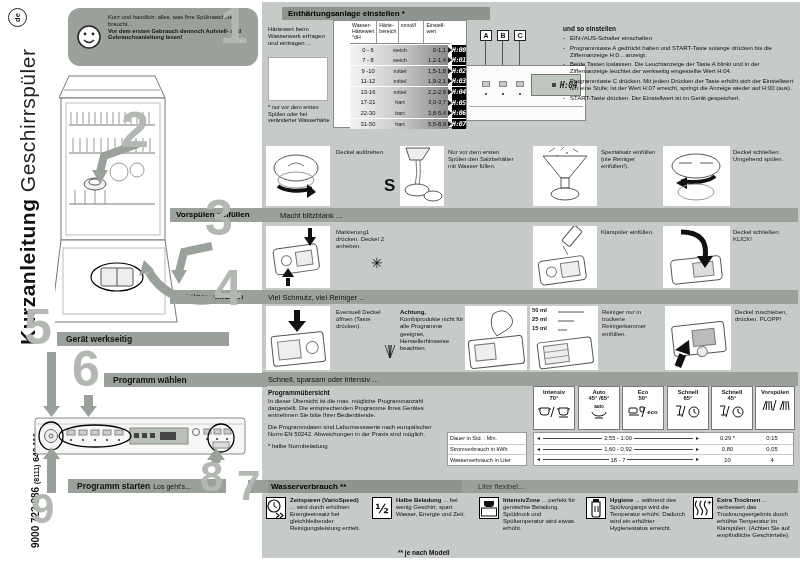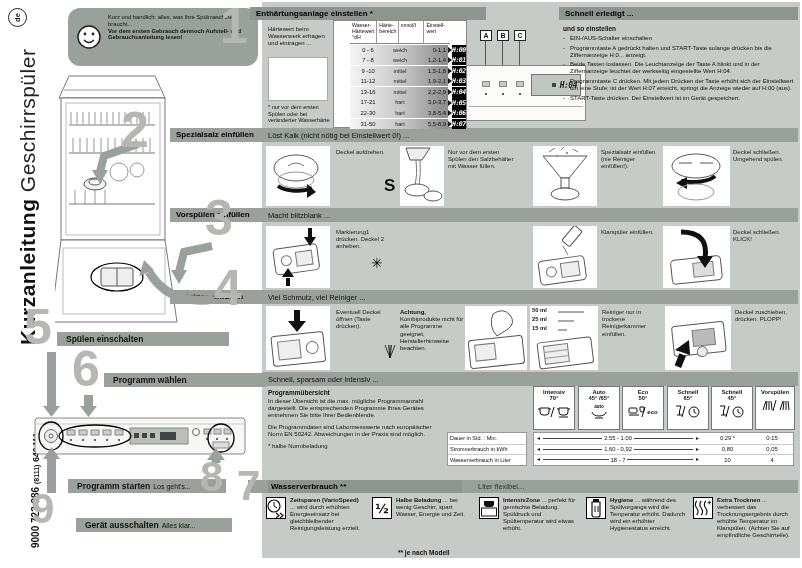--- a/index.html
+++ b/index.html
@@ -189,60 +189,49 @@
         <circle cx="173" cy="25" r="1"></circle>
         <circle cx="183" cy="25" r="1"></circle>
         <circle cx="193" cy="25" r="1"></circle>
       </g>
     <rect x="179" y="28" width="16" height="6" fill="#ddd" stroke="#888"></rect>
     <ellipse cx="17" cy="22" rx="12" ry="14" fill="none" stroke="#000" stroke-width="1.3"></ellipse>
     <ellipse cx="61" cy="22" rx="36" ry="11" fill="none" stroke="#000" stroke-width="1.3"></ellipse>
     <ellipse cx="187" cy="24" rx="13" ry="14" fill="none" stroke="#000" stroke-width="1.3"></ellipse>
   </svg>
 
-  <div class="band" style="left:170px;top:128px;width:628px">
-    <span class="btitle">Spezialsalz einfüllen</span>
-    <span class="bsub" style="left:98px">Löst Kalk (nicht nötig bei Einstellwert 0!) ...</span>
-  </div>
   <div class="band" style="left:170px;top:208px;width:628px">
     <span class="btitle">Vorspülen einfüllen</span>
-    <span class="bsub" style="left:98px">Macht blitzblank ...</span>
+    <span class="bsub" style="left:110px">Macht blitzblank ...</span>
   </div>
   <div class="band" style="left:170px;top:290px;width:628px">
     <span class="btitle">Reiniger einfüllen</span>
     <span class="bsub" style="left:98px">Viel Schmutz, viel Reiniger ...</span>
   </div>
   <div class="band" style="left:262px;top:372px;width:536px">
     <span class="bsub" style="left:6px">Schnell, sparsam oder intensiv ...</span>
   </div>
   <div class="band" style="left:265px;top:480px;width:533px;height:13px">
     <span class="bsub" style="left:213px;top:2px;color:#333">Liter flexibel...</span>
   </div>
   <div class="bar" style="left:265px;top:480px;width:197px">
     <span class="btitle">Wasserverbrauch **</span>
   </div>
-  <div class="bar" style="left:250px;top:7px;width:236px">
+  <div class="bar" style="left:282px;top:7px;width:208px">
     <span class="btitle">Enthärtungsanlage einstellen *</span>
   </div>
-  <div class="bar" style="left:559px;top:7px;width:239px">
-    <span class="btitle">Schnell erledigt ...</span>
-  </div>
   <div class="leftbar" style="left:57px;top:332px;width:172px">
-      <b>Spülen einschalten</b>
+      <b>Gerät werkseitig</b>
     </div>
   <div class="leftbar" style="left:104px;top:373px;width:163px">
       <b>Programm wählen</b>
     </div>
   <div class="leftbar" style="left:68px;top:479px;width:158px">
       <b>Programm starten</b>
       <span class="sub2">Los geht's...</span>
-    </div>
-  <div class="leftbar" style="left:76px;top:518px;width:156px">
-      <b>Gerät ausschalten</b>
-      <span class="sub2">Alles klar...</span>
     </div>
 
   <svg width="802" height="568" style="position:absolute;left:0;top:0;pointer-events:none">
     <g fill="#9aa19a">
       <path d="M138,144 L104,156 L100,172" fill="none" stroke="#9aa19a" stroke-width="8"></path>
       <polygon points="100,184 92,170 108,170"></polygon>
       <path d="M212,246 L184,252 L179,272" fill="none" stroke="#9aa19a" stroke-width="8"></path>
       <polygon points="179,284 171,270 187,270"></polygon>
       <path d="M214,299 Q170,306 149,272" fill="none" stroke="#9aa19a" stroke-width="9"></path>
       <polygon points="144,260 139,276 154,270"></polygon>

